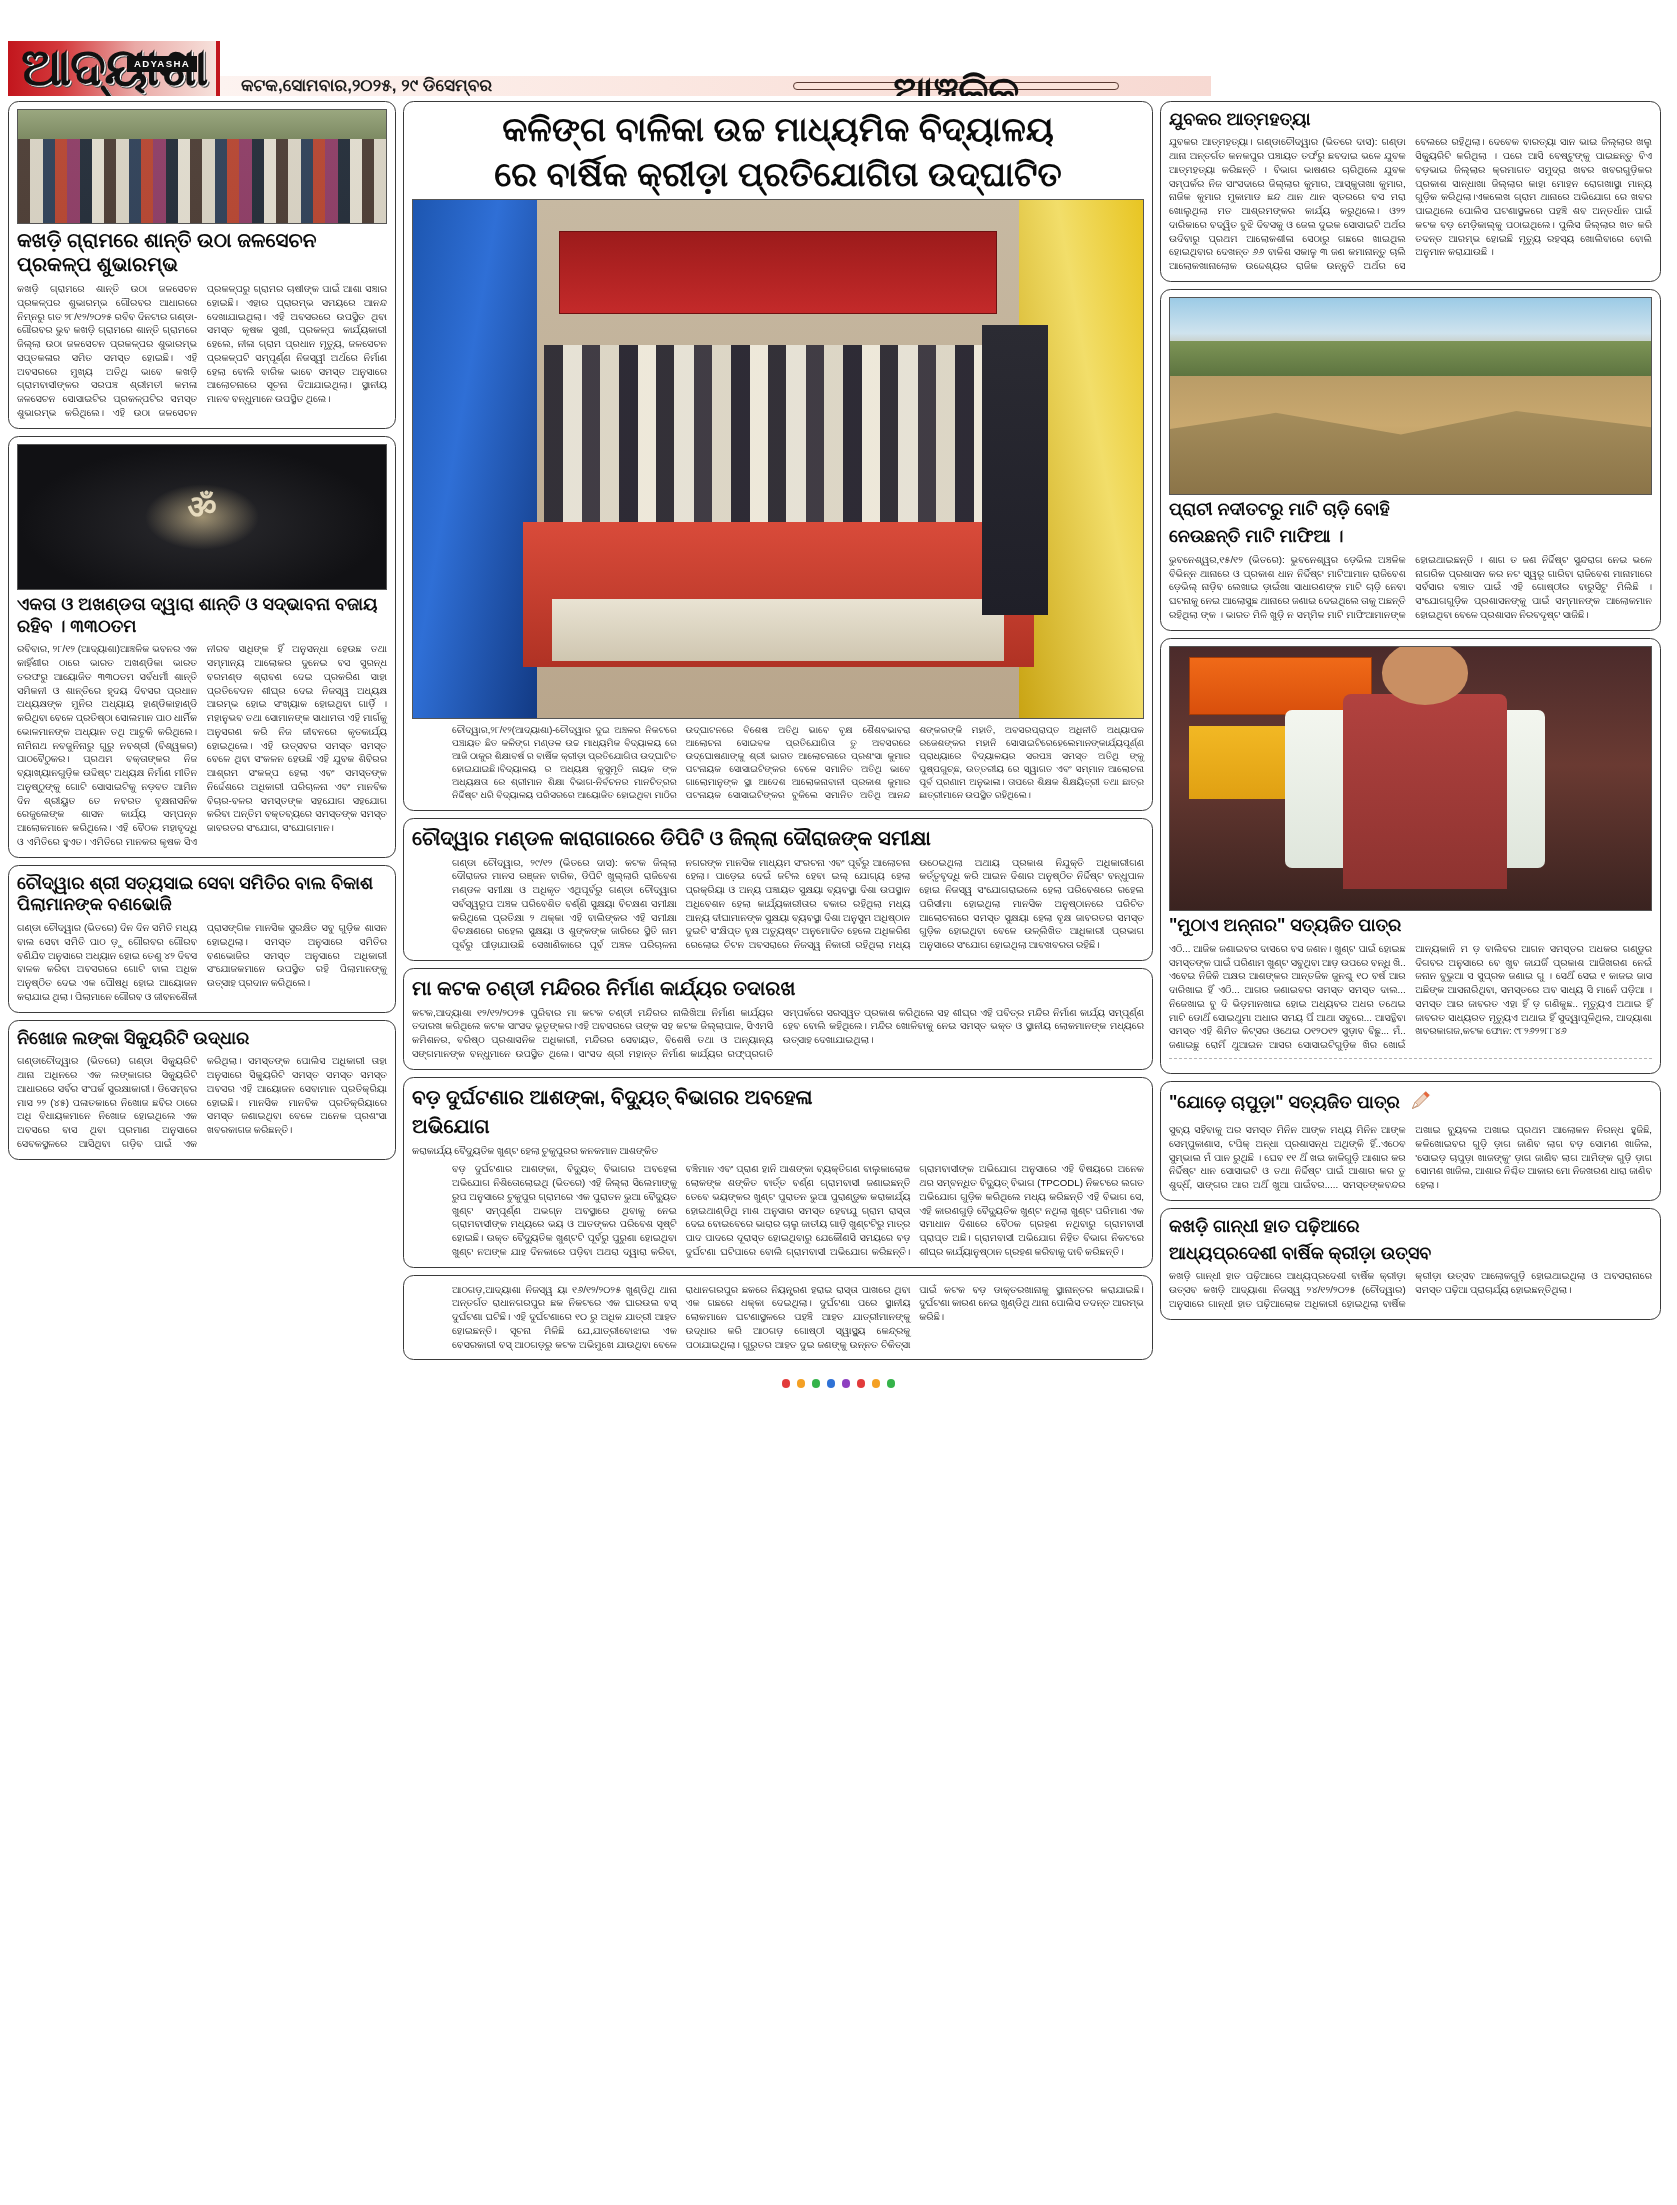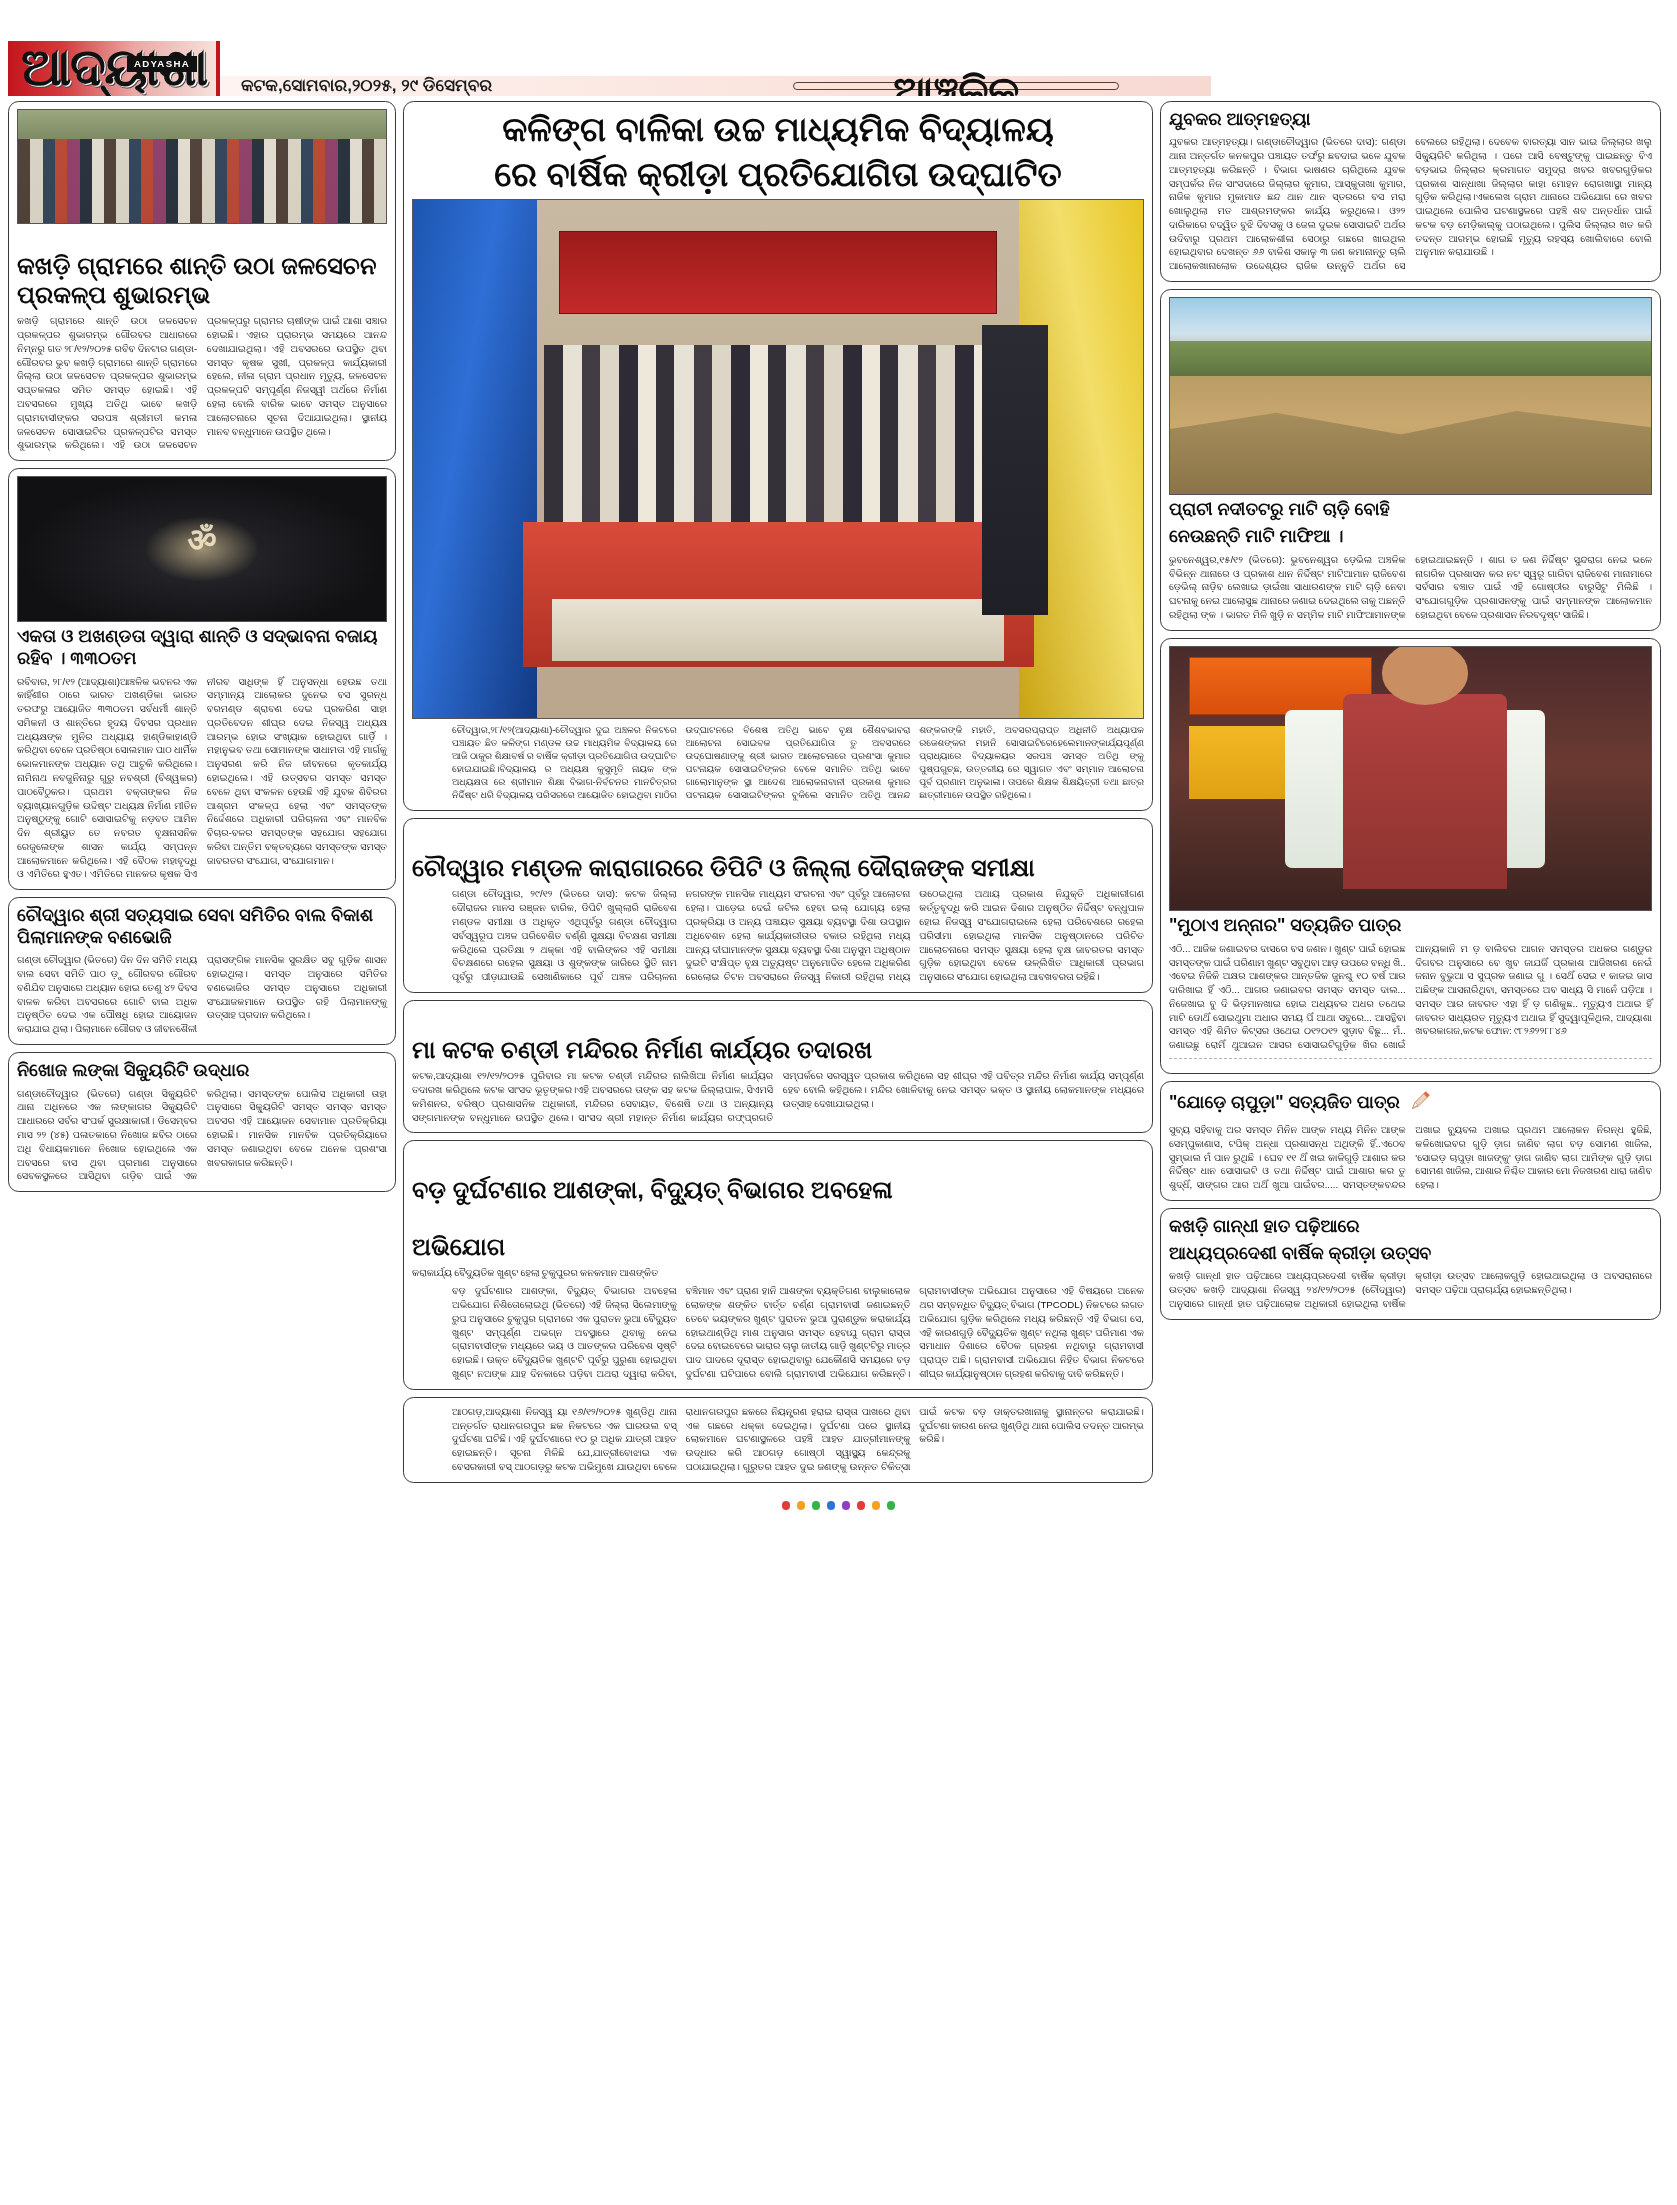--- a/index.html
+++ b/index.html
@@ -155,21 +155,21 @@
     overflow: hidden;
   }
 
   .hl {
     font-weight: bold;
     color: #0b0b0b;
     line-height: 1.22;
     margin-bottom: 5.3px;
   }
   .hl-xl   { font-size: 34px;  line-height: 1.18; text-align: center; }
-  .hl-lg   { font-size: 24px; margin-top: 27px; }
+  .hl-lg   { font-size: 20px; }
   .hl-md   { font-size: 17.6px; }
 
   .body-txt {
     font-size: 9.7px;
     line-height: 1.42;
     text-align: justify;
     color: #111;
     hyphens: auto;
     word-spacing: -0.4px;
   }

